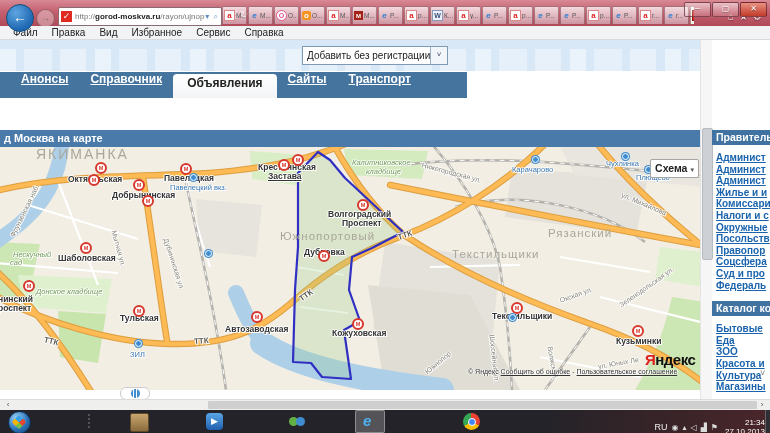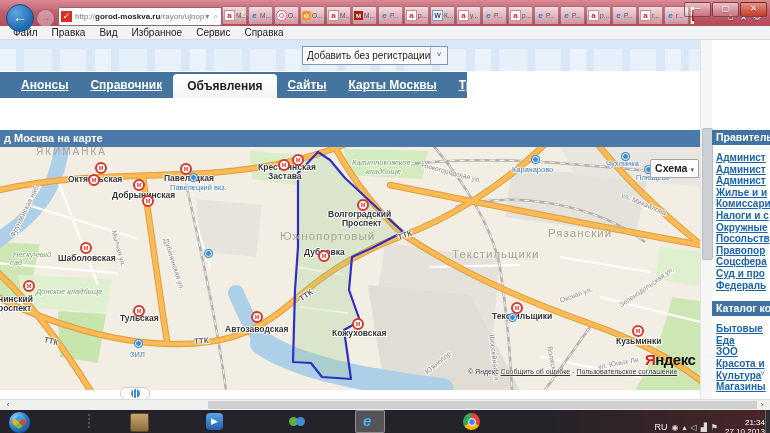--- a/index.html
+++ b/index.html
@@ -57,34 +57,34 @@
   .skyline{position:absolute;left:0;bottom:0;width:100%;height:22px;opacity:.5;
     background:repeating-linear-gradient(90deg,rgba(255,255,255,.9) 0 16px,rgba(255,255,255,0) 16px 24px,
       rgba(255,255,255,.7) 24px 52px,rgba(255,255,255,0) 52px 60px,rgba(255,255,255,.8) 60px 86px,rgba(255,255,255,0) 86px 95px);}
   .addsel{position:absolute;left:302px;top:6px;width:144px;height:17px;background:#fff;border:1px solid #7f9ab5;
     display:flex;align-items:center;font-size:10px;color:#222;}
   .addsel .txt{flex:1;padding-left:4px;white-space:nowrap;overflow:hidden;}
   .addsel .arr{flex:none;width:16px;height:100%;border-left:1px solid #9ab0c8;background:#f2f6fa;
     font-size:8px;color:#446;text-align:center;line-height:16px;}
   .navbar{position:absolute;left:0;top:32px;width:457px;height:26px;background:#45749f;display:flex;
     align-items:stretch;padding-left:10px;}
-  .nav-tab{display:flex;align-items:center;padding:0 11px;font-size:12px;font-weight:bold;color:#fff;}
+  .nav-tab{display:flex;align-items:flex-start;padding:0 11px;font-size:12px;font-weight:bold;color:#fff;}
   .nav-tab span{text-decoration:underline;white-space:nowrap;}
   .nav-tab.active{background:linear-gradient(180deg,#ffffff,#f2f4f6);border-radius:4px 4px 0 0;margin-top:2px;padding:2px 14px;}
   .nav-tab.active span{color:#222;text-decoration:none;}
   .map-title{position:absolute;left:0;top:90px;width:700px;height:17px;background:#4a7aa9;color:#fff;
     font-size:11px;font-weight:bold;line-height:17px;padding-left:4px;box-sizing:border-box;}
   
   .map{position:absolute;left:0;top:107px;width:700px;height:243px;background:#f2eee3;overflow:hidden;}
   .map svg{position:absolute;left:0;top:0;}
   .mlabel{position:absolute;white-space:nowrap;transform-origin:0 50%;
     font-size:8.5px;font-weight:bold;color:#333;
     text-shadow:1px 0 0 #fff,-1px 0 0 #fff,0 1px 0 #fff,0 -1px 0 #fff,1px 1px 0 #fff;}
   .mlabel.district{font-size:11.5px;font-weight:normal;color:#a9a79b;letter-spacing:1px;text-shadow:none;}
-  .mlabel.small{font-size:10px;letter-spacing:2px;}
+  .mlabel.small{font-size:14px;letter-spacing:2px;}
   .mlabel.park{font-size:7.5px;font-weight:normal;font-style:italic;color:#6f9a58;}
   .mlabel.street{font-size:7px;font-weight:normal;color:#86847a;}
   .mlabel.station{font-size:7.5px;font-weight:normal;color:#3a77b5;}
   .mlabel.ttk{font-size:8px;font-weight:bold;color:#5c5a52;}
   .m-ico{position:absolute;width:8px;height:8px;border-radius:50%;background:#fff;border:2px solid #d8372e;
     color:#d8372e;font-size:5.5px;font-weight:bold;text-align:center;line-height:8px;margin:-5px 0 0 -5px;}
   .m-ico::before{content:"М";}
   .s-ico{position:absolute;width:5px;height:5px;border-radius:50%;background:#3f8cd0;border:1px solid #fff;
     box-shadow:0 0 0 1px #3f8cd0;margin:-3px 0 0 -3px;}
   .maptype-btn{position:absolute;left:650px;top:12px;width:47px;height:17px;background:#fff;border:1px solid #a5a5a5;
@@ -275,23 +275,20 @@
         <div class="nav-tab">
           <span>Справочник</span>
         </div>
         <div class="nav-tab active">
           <span>Объявления</span>
         </div>
         <div class="nav-tab">
           <span>Сайты</span>
         </div>
         <div class="nav-tab">
-          <span>Карты Москвы</span>
-        </div>
-        <div class="nav-tab">
           <span>Транспорт</span>
         </div>
       </div>
 
     <div class="map-title">д Москва на карте</div>
 
     <div class="map">
       <svg width="700" height="243" viewBox="0 0 700 243">
         <rect x="0" y="0" width="700" height="243" fill="#f2eee3"></rect>
 
@@ -369,21 +366,21 @@
       <div>
 
       <div class="mlabel district small" style="left: 36px; top: -1px;">ЯКИМАНКА</div>
           <div class="mlabel district" style="left: 280px; top: 83px;">Южнопортовый</div>
           <div class="mlabel district" style="left: 452px; top: 101px;">Текстильщики</div>
           <div class="mlabel district" style="left: 548px; top: 80px;">Рязанский</div>
           <div class="mlabel metro" style="left: 68px; top: 27px;">Октябрьская</div>
           <div class="mlabel metro" style="left: 112px; top: 43px;">Добрынинская</div>
           <div class="mlabel metro" style="left: 164px; top: 26px;">Павелецкая</div>
           <div class="mlabel metro" style="left: 258px; top: 15px;">Крестьянская</div>
-          <div class="mlabel metro" style="left: 268px; top: 24px;">Застава</div>
+          <div class="mlabel metro" style="left: 268px; top: 24px; text-decoration: underline;">Застава</div>
           <div class="mlabel metro" style="left: 58px; top: 106px;">Шаболовская</div>
           <div class="mlabel metro" style="left: 120px; top: 166px;">Тульская</div>
           <div class="mlabel metro" style="left: 225px; top: 177px;">Автозаводская</div>
           <div class="mlabel metro" style="left: 332px; top: 181px;">Кожуховская</div>
           <div class="mlabel metro" style="left: 304px; top: 100px;">Дубровка</div>
           <div class="mlabel metro" style="left: 328px; top: 62px;">Волгоградский</div>
           <div class="mlabel metro" style="left: 342px; top: 71px;">Проспект</div>
           <div class="mlabel metro" style="left: 492px; top: 164px;">Текстильщики</div>
           <div class="mlabel metro" style="left: 616px; top: 189px;">Кузьминки</div>
           <div class="mlabel metro" style="left: -2px; top: 147px;">нинский</div>

